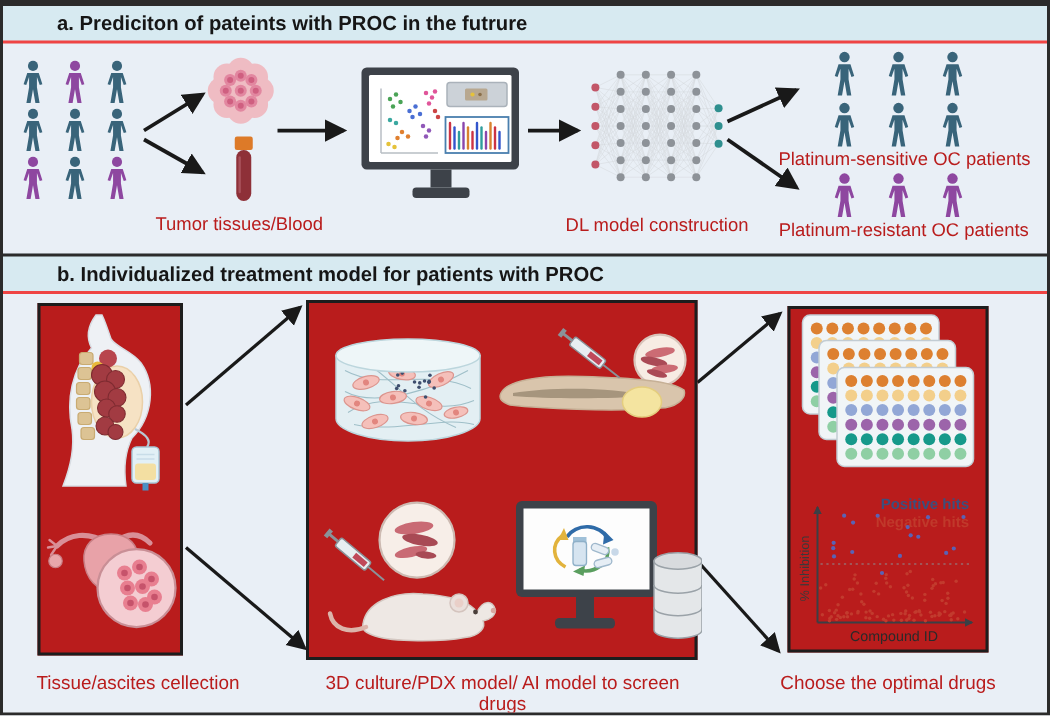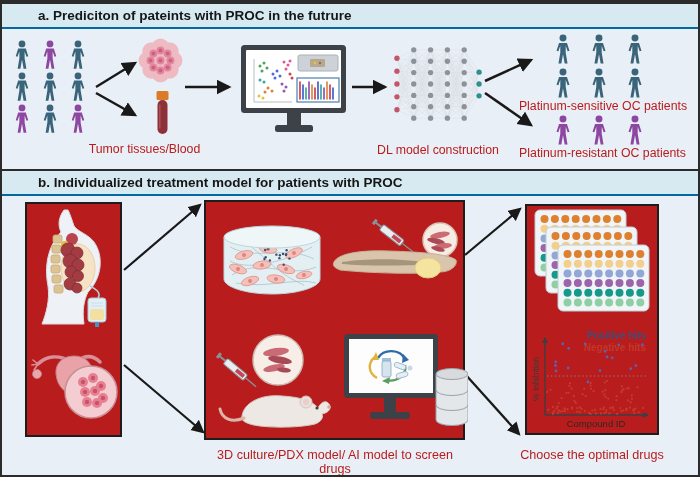--- a/index.html
+++ b/index.html
@@ -1,19 +1,19 @@
 <!DOCTYPE html>
 <html><head>
 <meta charset="utf-8">
 <style>
   html,body{margin:0;padding:0;background:#fff;}
   .figure{position:relative;width:700px;height:477px;background:#e9eff6;border:2px solid #2b2b2b;
     box-sizing:border-box;font-family:"Liberation Sans",sans-serif;overflow:hidden;}
   .hdr{position:absolute;left:0;width:100%;height:27px;background:#d7eaf1;
-    border-top:2px solid #2b2b2b;border-bottom:2px solid #0369a1;display:flex;align-items:center;
+    border-top:2px solid #2b2b2b;border-bottom:2px solid #ef4444;display:flex;align-items:center;
     padding-left:36px;box-sizing:border-box;font-weight:bold;font-size:13.5px;color:#161616;}
   #hdrA{top:0;}
   #hdrB{top:167px;}
   .panel{position:absolute;left:0;width:700px;}
   #panelA{top:28px;height:139px;}
   #panelB{top:195px;height:280px;}
   .abs{position:absolute;}
   .lbl{position:absolute;text-align:center;font-size:12.3px;color:#b91c1c;line-height:1.15;}
   .lblB{font-size:12.6px;}
   .pgrid{position:absolute;display:grid;}
@@ -122,21 +122,21 @@
           <circle cx="12.5" cy="22.5" r="2"></circle>
           <circle cx="15.4" cy="15.4" r="2"></circle>
       </g>
     </svg>
 
     <svg class="abs" style="left:151px;top:60px" width="19" height="47" viewBox="0 0 19 47">
       <rect x="3.5" y="1" width="12" height="9" rx="1.5" fill="#dd7a28"></rect>
       <rect x="4.5" y="10" width="10" height="34" rx="5" fill="#8e3038"></rect>
       <line x1="6.8" y1="15" x2="6.8" y2="38" stroke="#a8505a" stroke-width="1.6" stroke-linecap="round"></line>
     </svg>
-    <div class="lbl" style="left:70px;width:145px;top:112px">Tumor tissues/Blood</div>
+    <div class="lbl" style="left:85px;width:145px;top:112px">Tumor tissues/Blood</div>
 
     <svg class="abs" style="left:238px;top:14px" width="107" height="97" viewBox="0 0 107 97">
       <rect x="1" y="1" width="105" height="68" rx="3.5" fill="#3d4249"></rect>
       <rect x="6" y="6" width="95" height="58" rx="1" fill="#ffffff"></rect>
       <path d="M14,58 L14,15 M14,58 L52,58" stroke="#b8bec4" stroke-width="1" fill="none"></path>
       <g>
         <g fill="#4aa356">
             <circle cx="20" cy="22" r="1.5"></circle>
             <circle cx="24" cy="19" r="1.5"></circle>
             <circle cx="27" cy="24" r="1.5"></circle>
@@ -556,20 +556,21 @@
             <circle cx="65" cy="46" r="2.2"></circle>
             <circle cx="73" cy="54" r="2.2"></circle>
           <circle cx="57" cy="60" r="2.2"></circle>
             <circle cx="67" cy="59" r="2.2"></circle>
             <circle cx="75" cy="66" r="2.2"></circle>
           <circle cx="59" cy="70" r="2.2"></circle>
             <circle cx="69" cy="71" r="2.2"></circle>
         </g>
       </svg>
     </div>
+    <div class="lbl lblB" style="left:0;width:180px;top:251px">Tissue/ascites cellection</div>
 
     <div class="bbox" style="left:202px;top:3px;width:261px;height:240px">
       <svg class="abs" style="left:10px;top:15px" width="112" height="92" viewBox="0 0 112 92">
         <path d="M8,20 L8,62 C8,70 30,77 56,77 C82,77 104,70 104,62 L104,20 Z" fill="#e3eff3" stroke="#bcd6dd" stroke-width="1"></path>
         <g stroke="#9fbfc8" stroke-width="0.7" fill="none">
           <path d="M14,30 C40,44 70,28 98,42"></path>
             <path d="M16,58 C44,40 72,62 100,50"></path>
           <path d="M20,66 C50,72 80,60 100,66"></path>
             <path d="M30,26 C50,40 60,56 88,68"></path>
             <path d="M14,44 C36,56 78,40 96,30"></path>

